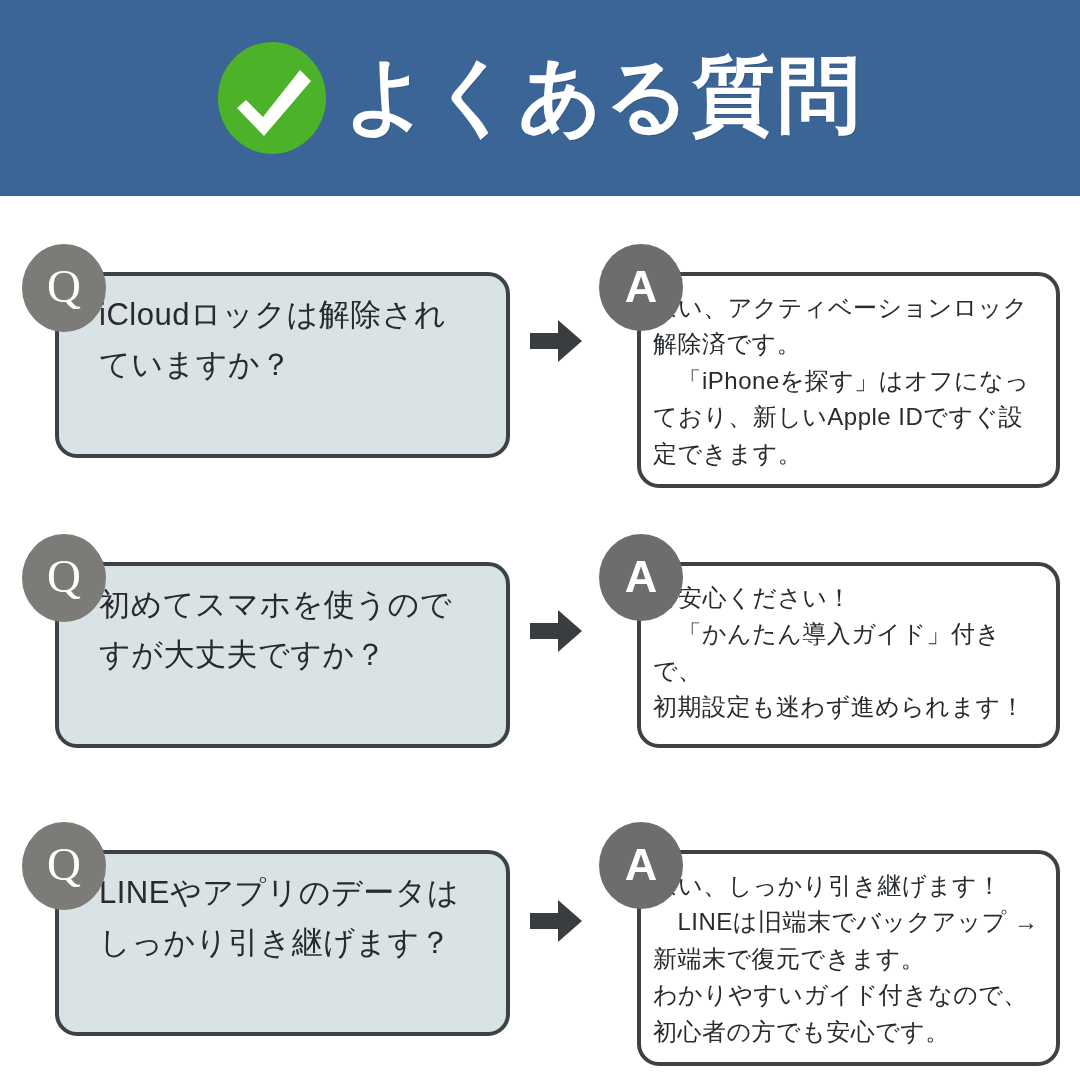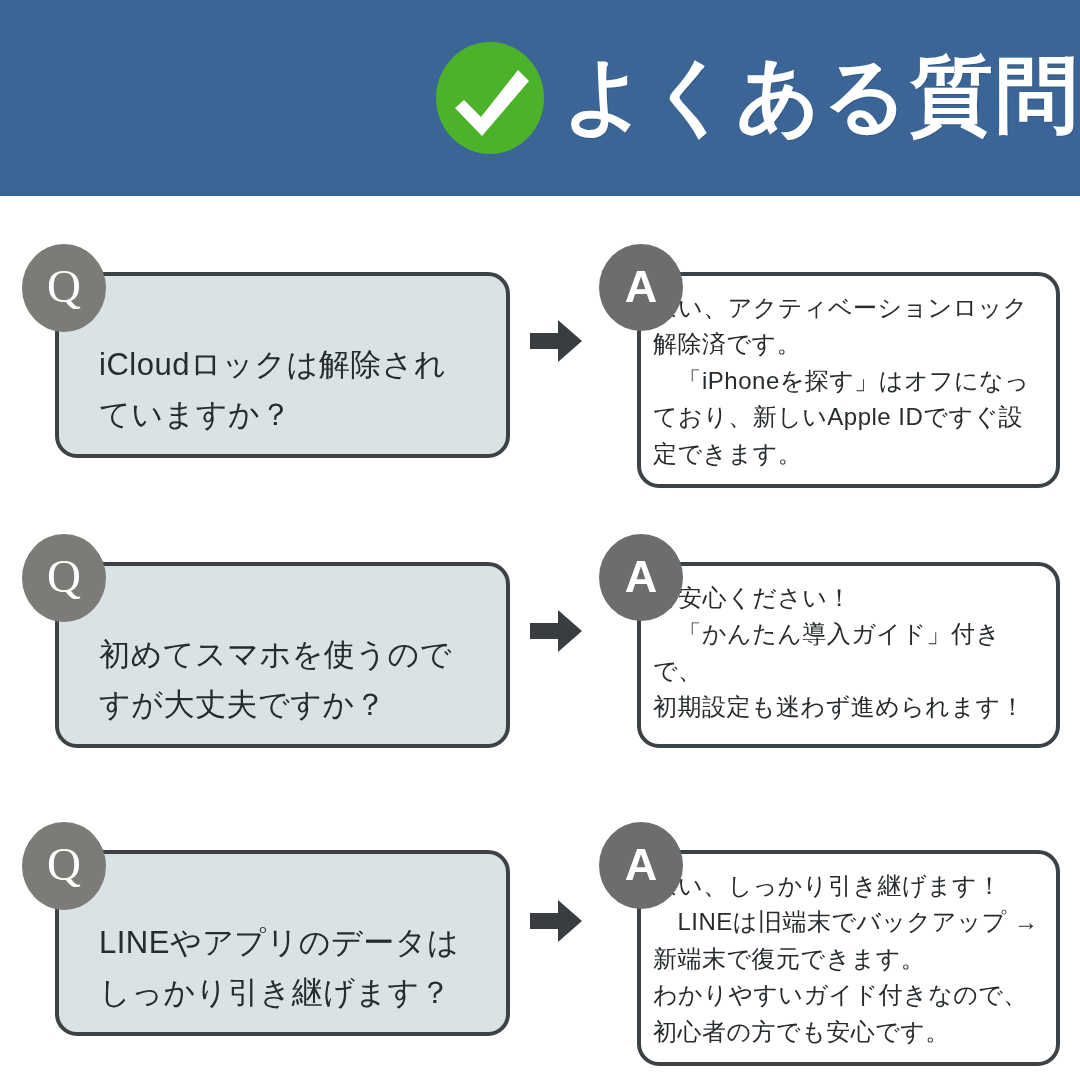--- a/index.html
+++ b/index.html
@@ -24,21 +24,21 @@
   
   .header {
     position: absolute;
     left: 0;
     top: 0;
     width: 1080px;
     height: 196px;
     background: #3a6596;
     display: flex;
     align-items: center;
-    justify-content: flex-end;
+    justify-content: center;
     gap: 18px;
   }
   .check-badge {
     position: relative;
     width: 108px;
     height: 112px;
     flex: 0 0 auto;
   }
   .check-badge .disc {
     position: absolute;
@@ -90,21 +90,21 @@
     left: 637px;
     width: 423px;
   }
 
   .bubble {
     position: relative;
     box-sizing: border-box;
     border: 4px solid #3d4246;
     border-radius: 22px;
     display: flex;
-    align-items: flex-end;
+    align-items: flex-start;
   }
   .q-block .bubble {
     background: #d9e2e5;
     width: 455px;
     min-height: 186px;
     padding: 14px 16px 14px 40px;
   }
   .a-block .bubble {
     background: #ffffff;
     width: 423px;

